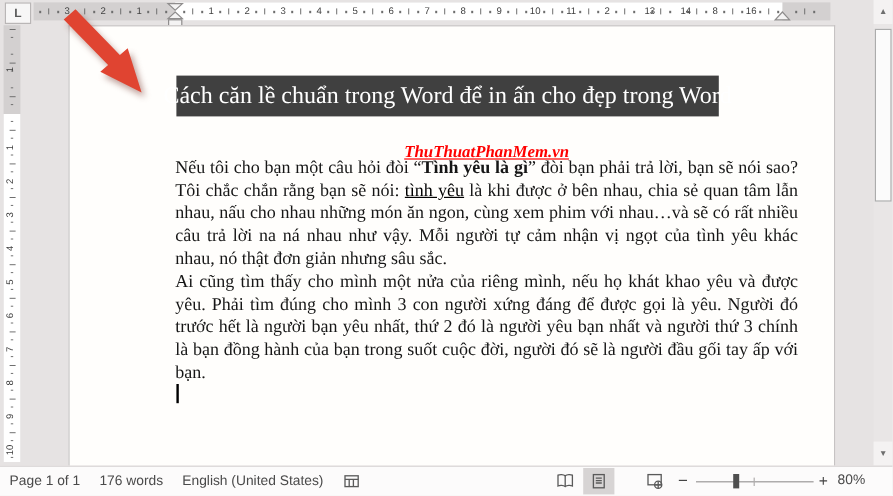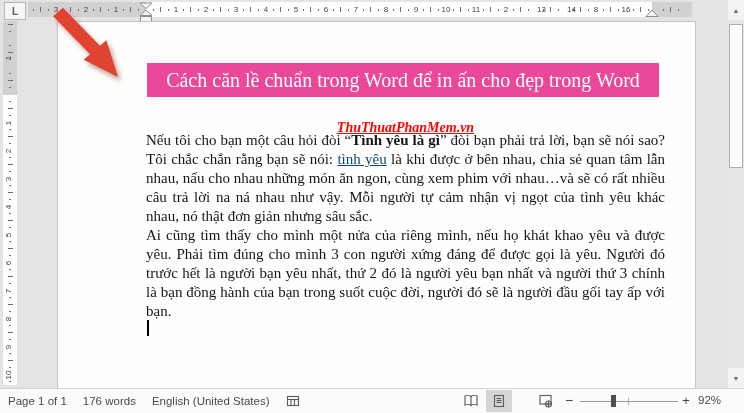--- a/index.html
+++ b/index.html
@@ -31,32 +31,32 @@
       background-position:4.5px 74px,6px 74px;
       background-repeat:repeat-y,repeat-y;}
   .v-num{position:absolute;left:2px;width:10px;height:14px;margin-top:-7px;
       font-size:8px;color:#3f3f3f;transform:rotate(-90deg);text-align:center;line-height:12px;}
   .indent-markers{position:absolute;left:138px;top:2px;}
   .right-indent{position:absolute;left:645px;top:9px;}
 
   
   .page{position:absolute;left:57px;top:21px;width:637px;height:367px;background:#FFFEFC;
       border-left:1px solid #C6C3C3;border-right:1px solid #C6C3C3;border-top:1px solid #C6C3C3;}
-  .title-bar{position:absolute;left:89px;top:41px;width:512px;height:34px;background:#ec4899;
+  .title-bar{position:absolute;left:89px;top:41px;width:452px;height:34px;background:#404040;
       display:flex;align-items:center;justify-content:center;}
   .title-text{color:#FFFFFF;font-family:"Liberation Serif",serif;font-size:20px;white-space:nowrap;}
   .link-row{position:absolute;left:88px;top:96px;width:519px;text-align:center;}
   .site-link{font-family:"Liberation Serif",serif;font-style:italic;font-weight:bold;
       font-size:14px;color:#FF0000;text-decoration:underline;}
   .doc-text{position:absolute;left:88px;top:109px;width:519px;
       font-family:"Liberation Serif",serif;font-size:15px;line-height:19px;
       text-align:justify;color:#161616;}
   .doc-text p{margin:0;}
   .bold-seg{font-weight:bold;}
-  .hyperlink{color:#0c4a6e;text-decoration:underline;}
+  .hyperlink{color:#000000;text-decoration:underline;}
   .caret{position:absolute;left:89px;top:298px;width:1.5px;height:16px;background:#000;}
 
   
   .arrow-svg{position:absolute;left:40px;top:0;filter:drop-shadow(3px 4px 2.5px rgba(110,45,35,.45));}
 
   
   .scrollbar{position:absolute;left:728px;top:0;width:16px;height:388px;background:#E9E6E6;}
   .scroll-btn{position:absolute;left:0;width:16px;height:20px;background:#F4F2F2;
       display:flex;align-items:center;justify-content:center;font-size:7px;color:#6E6E6E;}
   .scroll-btn.up{top:0;} .scroll-btn.down{top:368px;}
@@ -214,16 +214,16 @@
 
     <div class="zoom-out-btn">
       <span>−</span>
     </div>
     <div class="zoom-track"></div>
     <div class="zoom-mid-tick"></div>
     <div class="zoom-thumb"></div>
     <div class="zoom-in-btn">
       <span>+</span>
     </div>
-    <div class="zoom-value">92%</div>
+    <div class="zoom-value">80%</div>
   </div>
 
 </div>
 
 </body></html>

